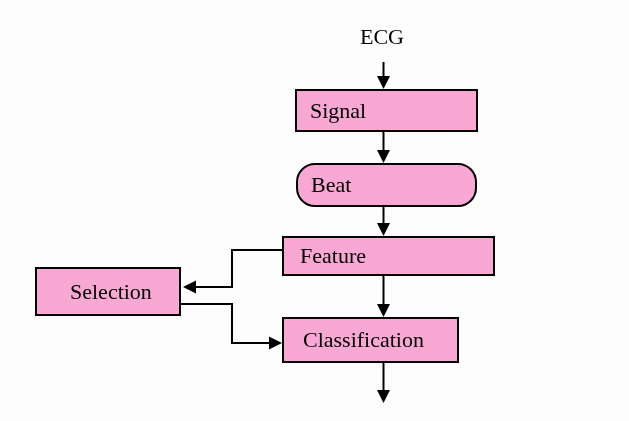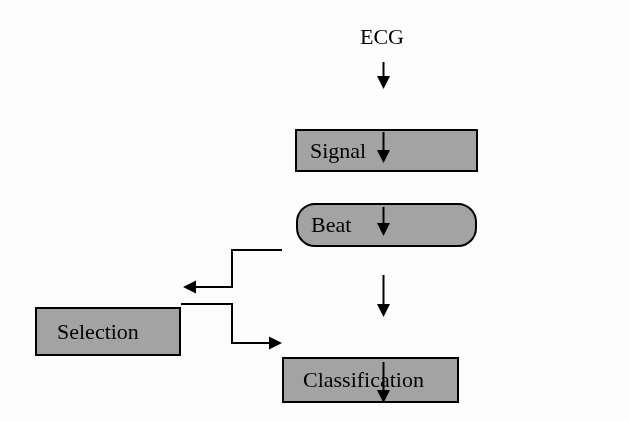--- a/index.html
+++ b/index.html
@@ -21,31 +21,30 @@
     top: 25px;
     width: 100px;
     text-align: center;
     font-size: 22px;
     line-height: 1.1;
   }
   .node {
     position: absolute;
     box-sizing: border-box;
     border: 2px solid #000000;
-    background: #a3a3a3;
+    background: #f9a8d4;
     display: flex;
     align-items: center;
     font-size: 22px;
     line-height: 1;
-    margin-top: 40px;
   }
   .node-signal         { left: 295px; top:  89px; width: 183px; height: 43px; padding-left: 13px; }
   .node-beat           { left: 296px; top: 163px; width: 181px; height: 44px; padding-left: 13px; border-radius: 19px; }
   .node-feature        { left: 282px; top: 236px; width: 213px; height: 40px; padding-left: 16px; }
-  .node-selection      { left:  35px; top: 267px; width: 146px; height: 49px; padding-left: 20px; }
+  .node-selection      { left:  35px; top: 267px; width: 146px; height: 49px; padding-left: 33px; }
   .node-classification { left: 282px; top: 317px; width: 177px; height: 46px; padding-left: 19px; }
   .arrow-layer {
     position: absolute;
     left: 0;
     top: 0;
     width: 629px;
     height: 421px;
     pointer-events: none;
   }
   .arrow-layer line,
@@ -67,20 +66,23 @@
   <div class="ecg-label">ECG</div>
 
   <div class="node node-signal">
     <span>Signal</span>
   </div>
 
   <div class="node node-beat">
     <span>Beat</span>
   </div>
 
+  <div class="node node-feature">
+    <span>Feature</span>
+  </div>
 
   <div class="node node-selection">
     <span>Selection</span>
   </div>
 
   <div class="node node-classification">
     <span>Classification</span>
   </div>
 
   <svg class="arrow-layer" viewBox="0 0 629 421">

